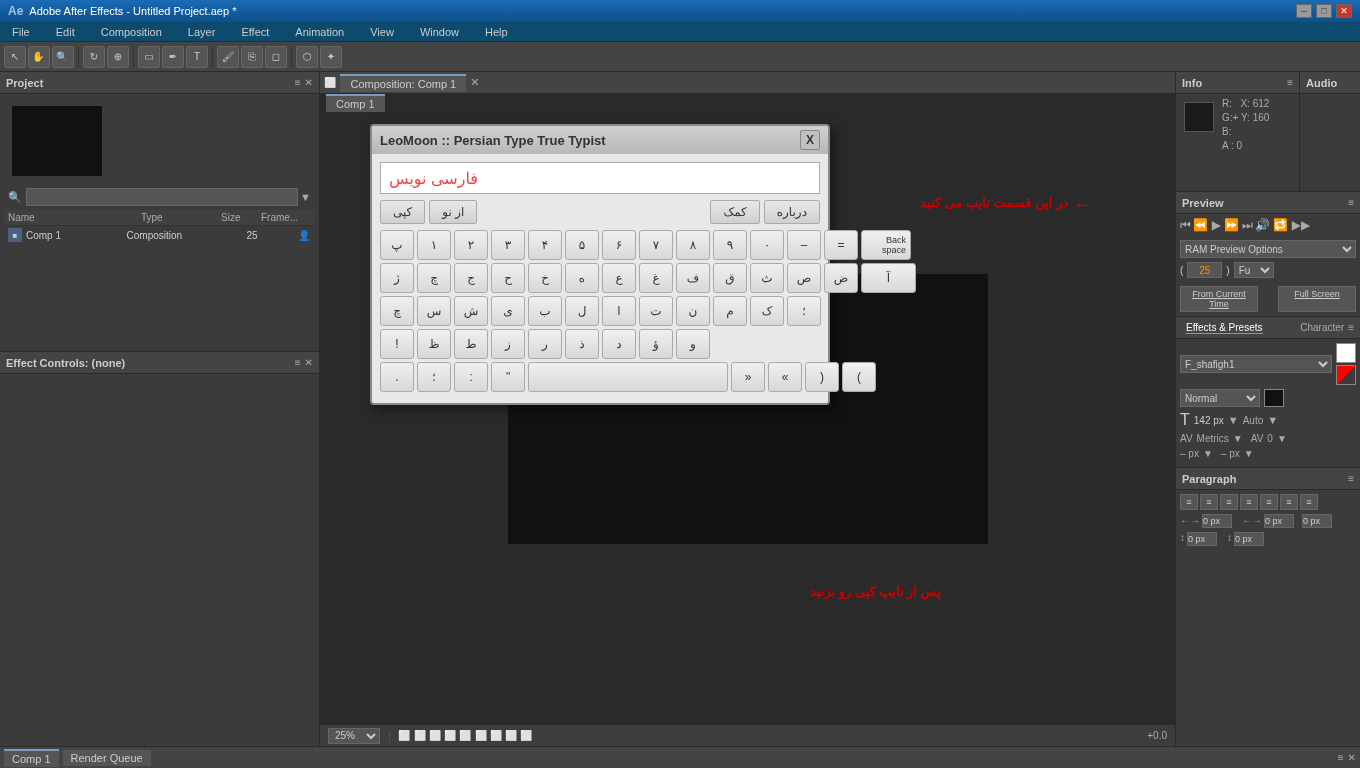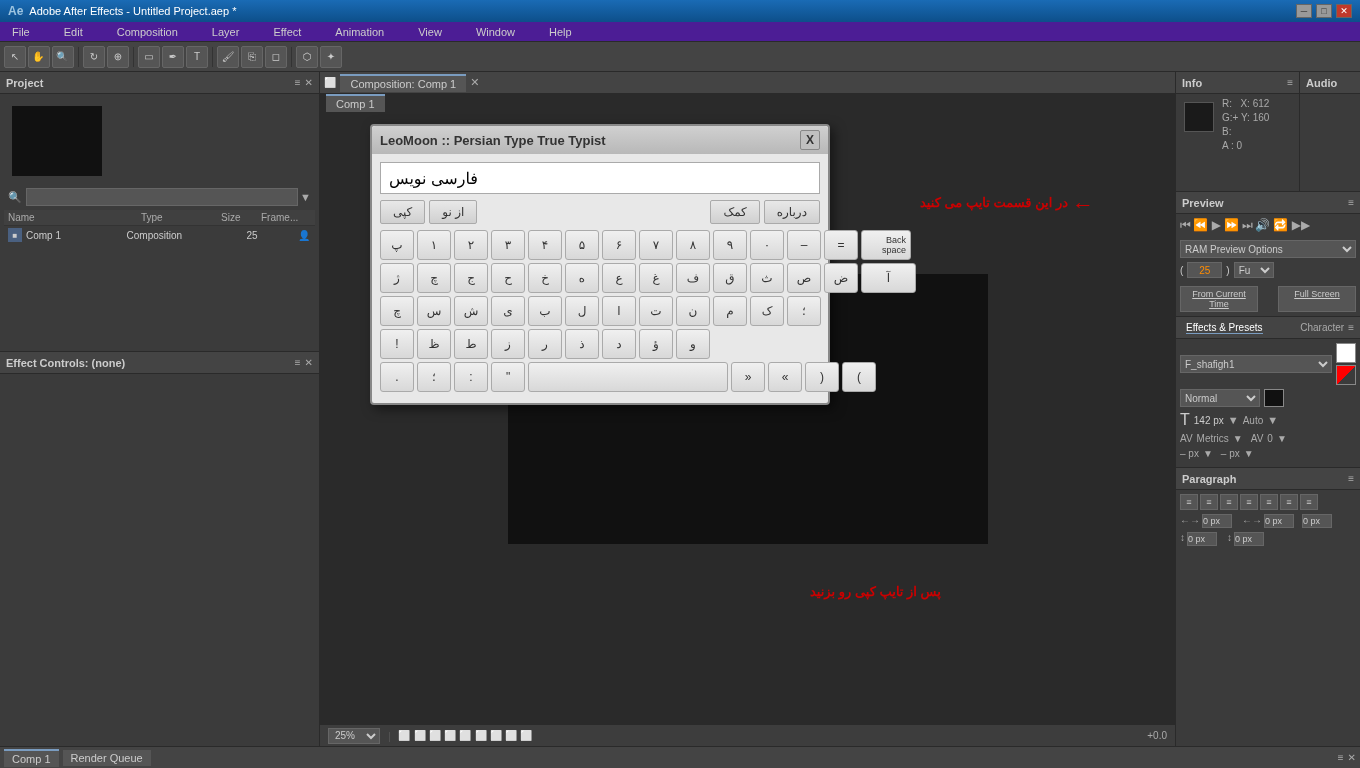--- a/index.html
+++ b/index.html
@@ -11,22 +11,22 @@
       display: flex; align-items: center; justify-content: space-between;
       padding: 0 8px; color: #fff; font-size: 11px;
     }
     #title-bar-left { display: flex; align-items: center; gap: 6px; }
     #title-bar-right { display: flex; gap: 4px; }
     .title-btn { width: 16px; height: 14px; background: #999; border: 1px solid #666; cursor: pointer; display: flex; align-items: center; justify-content: center; font-size: 9px; color: #333; }
     .title-btn.close { background: #c0392b; color: #fff; }
 
     
     #menu-bar {
-      width: 100%; height: 20px; background: #4c1d95;
-      display: flex; align-items: center; padding: 0 4px; gap: 18px;
+      width: 100%; height: 20px; background: #0c4a6e;
+      display: flex; align-items: center; padding: 0 4px; gap: 10px;
       border-bottom: 1px solid #2a2a2a;
     }
     .menu-item { padding: 2px 8px; cursor: pointer; color: #ccc; font-size: 11px; }
 
     
     #toolbar {
       width: 100%; height: 30px; background: #444;
       display: flex; align-items: center; padding: 0 4px; gap: 2px;
       border-bottom: 1px solid #2a2a2a;
     }
@@ -160,21 +160,21 @@
       height: 32px;
       background: #fff;
       border: 1px solid #aaa;
       margin-bottom: 6px;
       display: flex;
       align-items: center;
       justify-content: flex-end;
       padding: 0 8px;
       font-size: 16px;
       direction: rtl;
-      color: #000000;
+      color: #ef4444;
       font-family: Arial, sans-serif;
       position: relative;
     }
 
     #dialog-buttons { display: flex; justify-content: space-between; margin-bottom: 6px; }
     .dialog-btn {
       background: linear-gradient(to bottom, #e8e8e8, #d0d0d0);
       border: 1px solid #aaa;
       color: #333;
       padding: 4px 12px;

